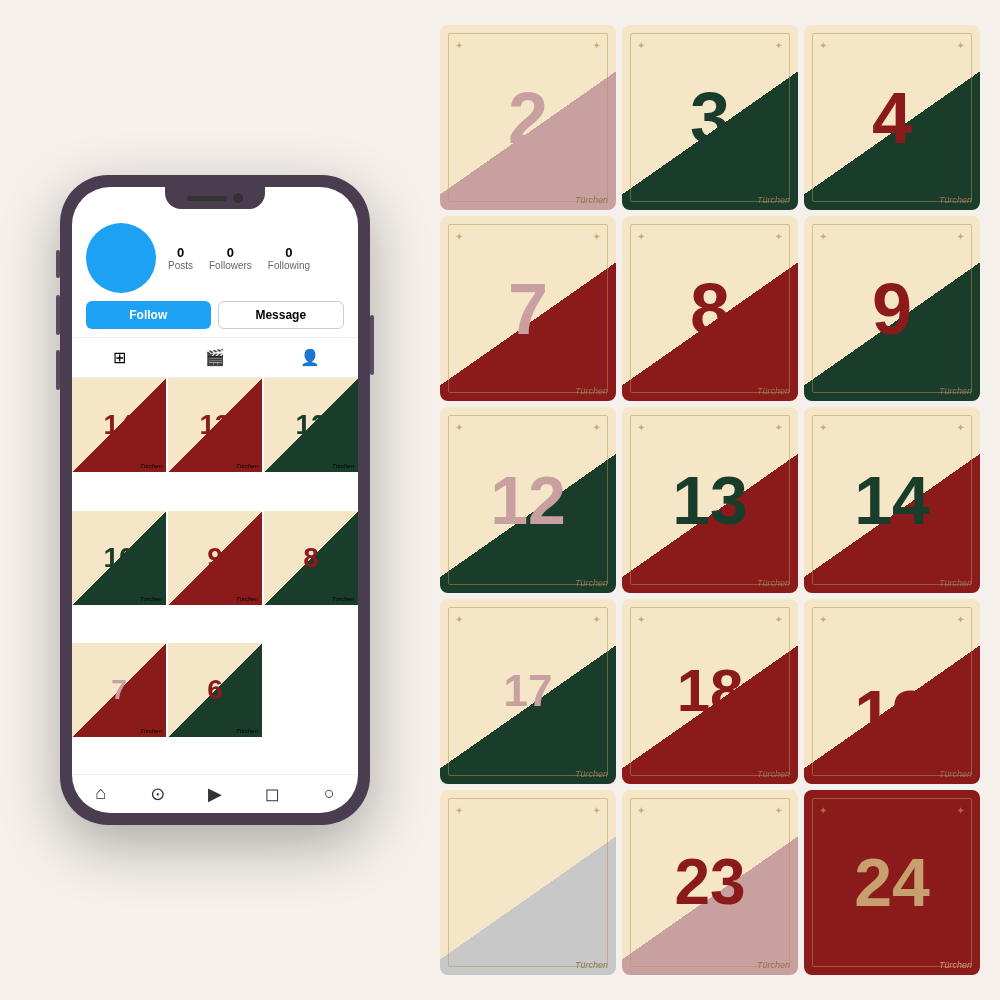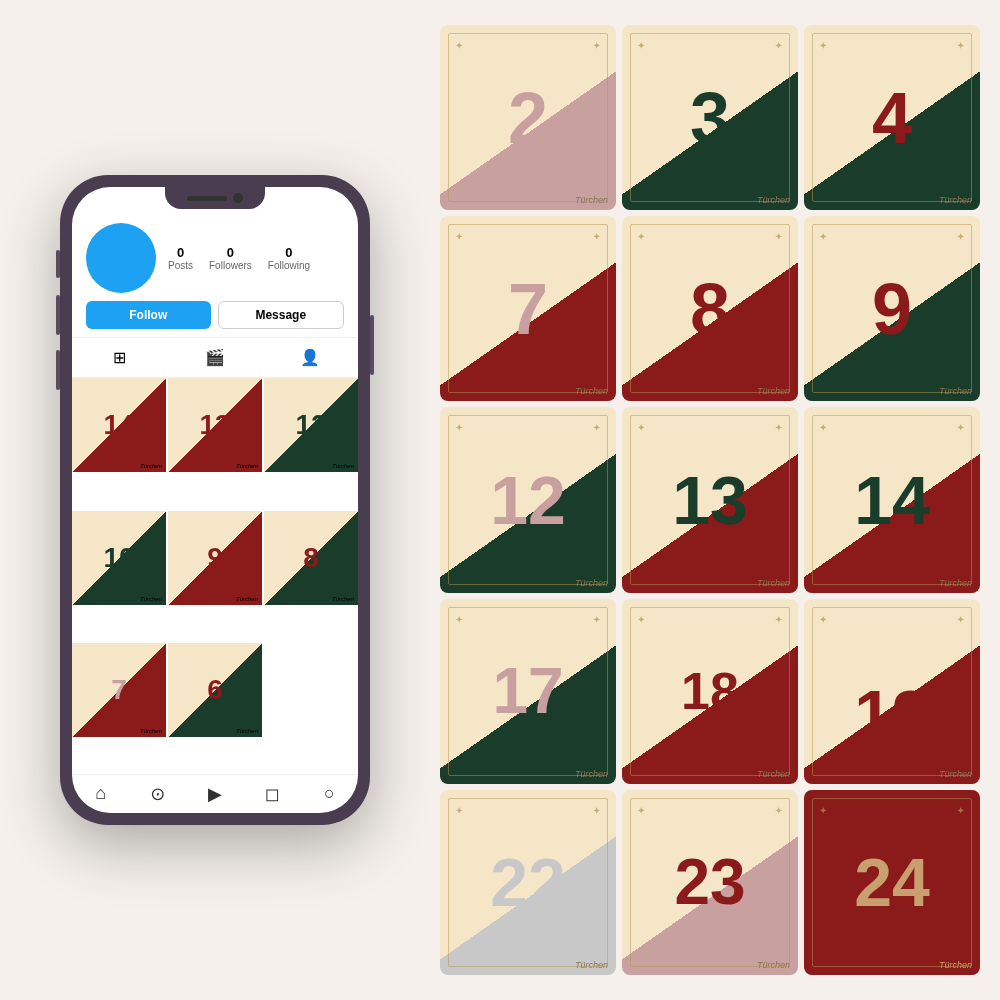--- a/index.html
+++ b/index.html
@@ -325,24 +325,24 @@
     .ac-12 .advent-num { color: #c8a0a0; font-size: 68px; }
 
     .ac-13 { background: linear-gradient(145deg, #f5e6c8 55%, #8b1a1a 55%); }
     .ac-13 .advent-num { color: #1a3d2b; font-size: 68px; }
 
     .ac-14 { background: linear-gradient(145deg, #f5e6c8 55%, #8b1a1a 55%); }
     .ac-14 .advent-num { color: #1a3d2b; font-size: 68px; }
 
     
     .ac-17 { background: linear-gradient(145deg, #f5e6c8 55%, #1a3d2b 55%); }
-    .ac-17 .advent-num { color: #c8a0a0; font-size: 64px; }
+    .ac-17 .advent-num { color: #c8a0a0; font-size: 44px; }
 
     .ac-18 { background: linear-gradient(145deg, #f5e6c8 55%, #8b1a1a 55%); }
-    .ac-18 .advent-num { color: #8b1a1a; font-size: 52px; }
+    .ac-18 .advent-num { color: #8b1a1a; font-size: 60px; }
 
     .ac-19 { background: linear-gradient(145deg, #f5e6c8 55%, #8b1a1a 55%); }
     .ac-19 .advent-num { color: #8b1a1a; font-size: 68px; margin-top: 45px; }
 
     
     .ac-22 { background: linear-gradient(145deg, #f5e6c8 55%, #c8c8c8 55%); }
     .ac-22 .advent-num { color: #c8c8c8; font-size: 68px; }
 
     .ac-23 { background: linear-gradient(145deg, #f5e6c8 55%, #c8a0a0 55%); }
     .ac-23 .advent-num { color: #8b1a1a; font-size: 64px; }
@@ -577,21 +577,20 @@
       <span class="star-deco star-tl">✦</span>
       <span class="star-deco star-tr">✦</span>
       <span class="advent-num">19</span>
       <span class="advent-label">Türchen</span>
     </div>
   </div>
       <div class="advent-card ac-22">
     <div class="advent-card-inner">
       <span class="star-deco star-tl">✦</span>
       <span class="star-deco star-tr">✦</span>
-      <span class="advent-num">22</span>
       <span class="advent-label">Türchen</span>
     </div>
   </div>
       <div class="advent-card ac-23">
     <div class="advent-card-inner">
       <span class="star-deco star-tl">✦</span>
       <span class="star-deco star-tr">✦</span>
       <span class="advent-num">23</span>
       <span class="advent-label">Türchen</span>
     </div>

